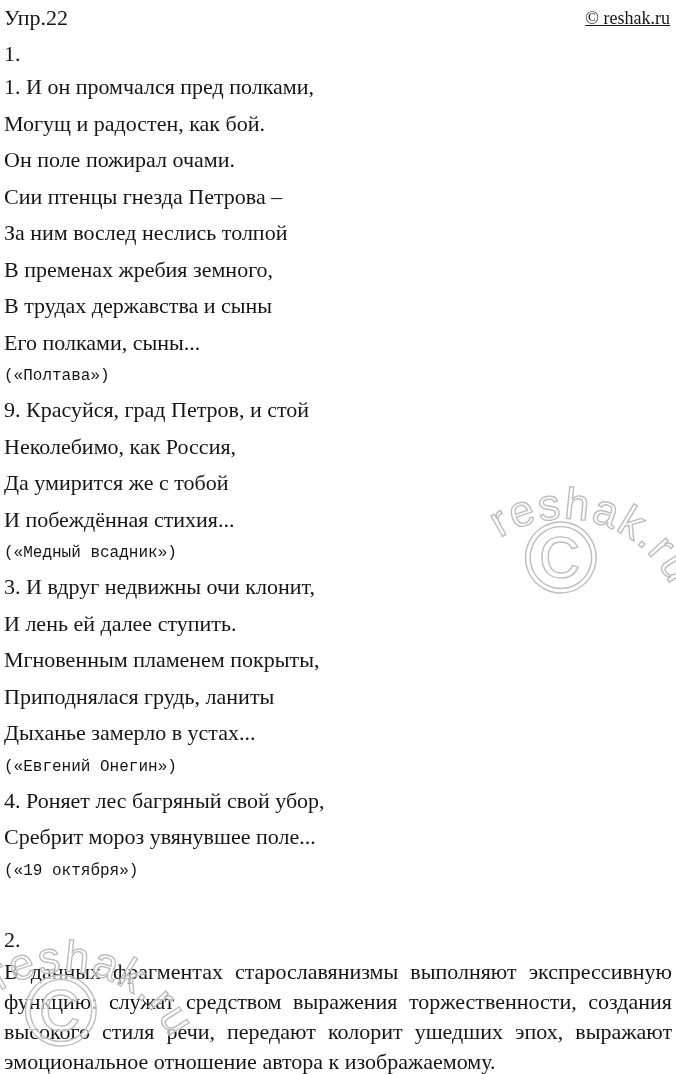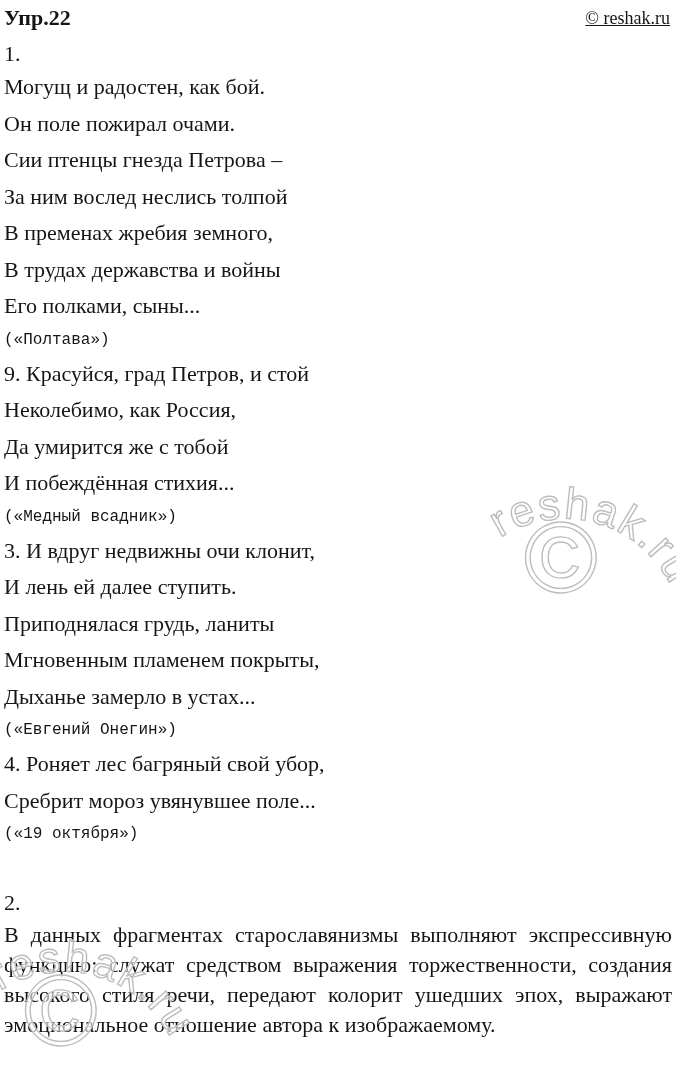--- a/index.html
+++ b/index.html
@@ -3,21 +3,21 @@
 <meta charset="utf-8">
 <style>
   html, body { margin:0; padding:0; }
   body {
     width:676px; height:1074px; overflow:hidden; position:relative;
     background:#ffffff; color:#151515;
     font-family:"Liberation Serif","DejaVu Serif",serif;
   }
   .page { position:relative; z-index:1; padding:5px 4px 0 4px; }
   .hdr { display:flex; justify-content:space-between; align-items:flex-start; line-height:26px; }
-  .hdr .title { font-weight:bold; font-size:22px; }
+  .hdr .title { font-weight:normal; font-size:22px; }
   .hdr .copy { font-size:18px; padding-right:2px;text-decoration:underline; }
   .section-label { font-size:22px; line-height:30px; margin-top:8px; }
   .pline { font-size:22px; line-height:36.5px; height:36.5px; white-space:pre; }
   .citation { font-size:16px; line-height:31px; height:31px; width:334px; text-align:left; white-space:pre;font-family:Liberation Mono, monospace; }
   .label2 { margin-top:36px; line-height:34px; }
   .answer { font-size:22px; line-height:30px; text-align:justify; margin:0; }
   .wm { position:absolute; z-index:2; pointer-events:none; }
   .wm1 { left:480px; top:450px; }
   .wm2 { left:-20px; top:903px; }
 </style>
@@ -27,43 +27,44 @@
 <div class="page">
 
   <div class="hdr">
     <span class="title">Упр.22</span>
     <span class="copy">© reshak.ru</span>
   </div>
 
   <div class="section-label">1.</div>
 
   <div>
+    <div class="pline">1. И он промчался пред полками,</div>
     <div class="pline">Могущ и радостен, как бой.</div>
     <div class="pline">Он поле пожирал очами.</div>
     <div class="pline">Сии птенцы гнезда Петрова –</div>
     <div class="pline">За ним вослед неслись толпой</div>
     <div class="pline">В пременах жребия земного,</div>
-    <div class="pline">В трудах державства и войны</div>
+    <div class="pline">В трудах державства и сыны</div>
     <div class="pline">Его полками, сыны...</div>
     <div class="citation">(«Полтава»)</div>
   </div>
 
   <div>
     <div class="pline">9. Красуйся, град Петров, и стой</div>
     <div class="pline">Неколебимо, как Россия,</div>
     <div class="pline">Да умирится же с тобой</div>
     <div class="pline">И побеждённая стихия...</div>
     <div class="citation">(«Медный всадник»)</div>
   </div>
 
   <div>
     <div class="pline">3. И вдруг недвижны очи клонит,</div>
     <div class="pline">И лень ей далее ступить.</div>
+    <div class="pline">Мгновенным пламенем покрыты,</div>
     <div class="pline">Приподнялася грудь, ланиты</div>
-    <div class="pline">Мгновенным пламенем покрыты,</div>
     <div class="pline">Дыханье замерло в устах...</div>
     <div class="citation">(«Евгений Онегин»)</div>
   </div>
 
   <div>
     <div class="pline">4. Роняет лес багряный свой убор,</div>
     <div class="pline">Сребрит мороз увянувшее поле...</div>
     <div class="citation">(«19 октября»)</div>
   </div>
 

